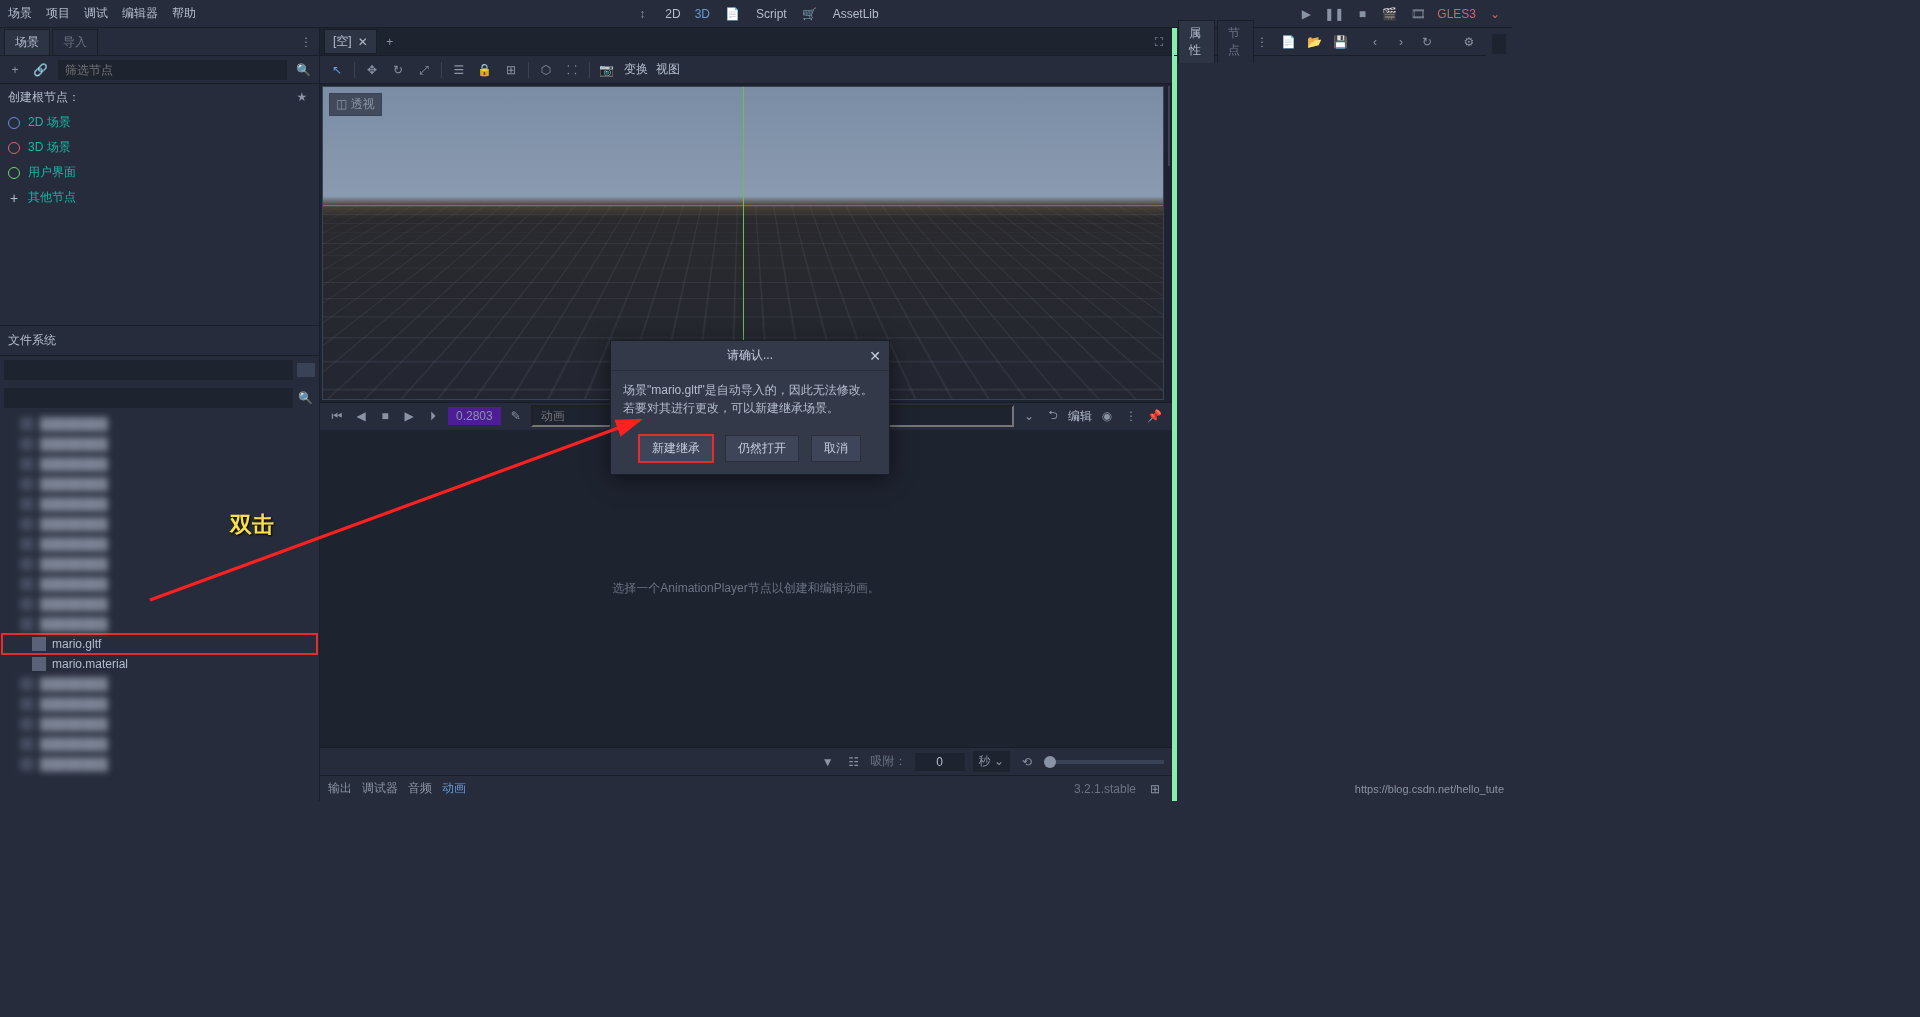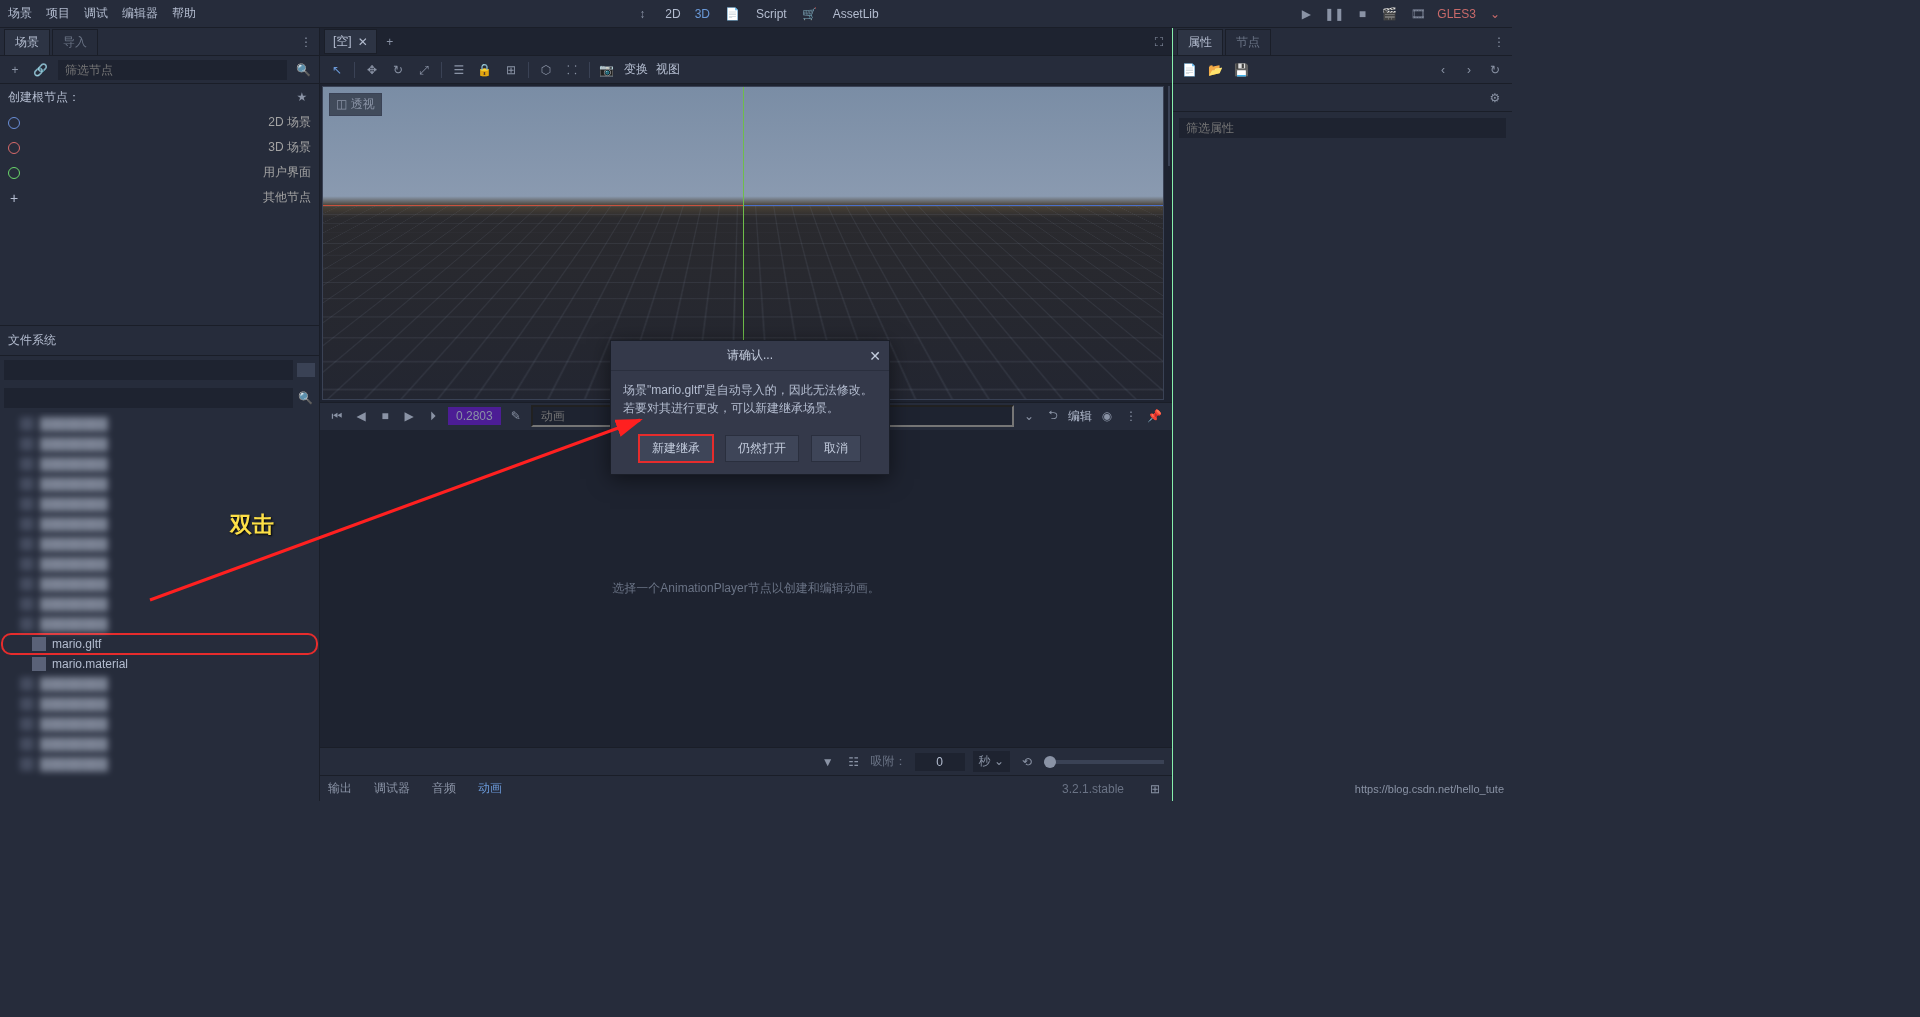--- a/index.html
+++ b/index.html
@@ -15,28 +15,28 @@
 .tabs-row { display: flex; align-items: center; height: 28px; border-bottom: 1px solid #1a1e28; padding: 0 4px; }
 .tab { padding: 4px 10px; background: #2d3444; border: 1px solid #1a1e28; border-bottom: none; color: #b4bdd0; cursor: pointer; margin-right: 2px; }
 .tab.inactive { background: #262c3b; color: #6a7385; }
 .scene-toolbar { display: flex; align-items: center; height: 28px; gap: 8px; padding: 0 6px; border-bottom: 1px solid #1a1e28; }
 .icon-btn { width: 18px; height: 18px; display: flex; align-items: center; justify-content: center; color: #8a93a5; cursor: pointer; }
 .search-input { flex: 1; background: #1e2330; border: 1px solid transparent; color: #8a93a5; padding: 2px 6px; height: 20px; }
 .create-root-row { display: flex; align-items: center; justify-content: space-between; padding: 4px 8px; }
 .root-option { display: flex; align-items: center; gap: 8px; padding: 4px 8px; cursor: pointer; }
 .circle-icon { width: 12px; height: 12px; border-radius: 50%; border: 1.5px solid; }
 .plus-icon-sq { width: 12px; height: 12px; display: flex; align-items: center; justify-content: center; color: #b4bdd0; font-size: 14px; }
-.root-label { flex: 1; text-align: right; color: #a3a3a3; }
+.root-label { flex: 1; text-align: left; color: #14b8a6; }
 .filesystem-header { padding: 6px 8px; border-bottom: 1px solid #1a1e28; border-top: 1px solid #1a1e28; }
 .fs-toolbar { display: flex; align-items: center; gap: 4px; padding: 4px; }
 .fs-view-toggle { margin-left: auto; display: flex; }
 .fs-view-btn { width: 18px; height: 14px; background: #3a4255; }
 .fs-tree { flex: 1; overflow: auto; padding: 2px; }
 .fs-item { display: flex; align-items: center; gap: 6px; padding: 3px 6px; cursor: pointer; }
-.fs-item.highlighted { outline: 2px solid #e62c2c; outline-offset: -1px; border-radius: 9px; }
+.fs-item.highlighted { outline: 2px solid #e62c2c; outline-offset: -1px; }
 .fs-item.blurred { filter: blur(3px); opacity: 0.6; }
 .fs-icon { width: 14px; height: 14px; background: #5a6278; }
 .center-panel { flex: 1; display: flex; flex-direction: column; background: #1e2330; }
 .scene-tabs-row { display: flex; align-items: center; height: 28px; border-bottom: 1px solid #1a1e28; padding: 0 4px; gap: 4px; }
 .scene-tab { padding: 3px 8px; background: #2d3444; border: 1px solid #1a1e28; display: flex; align-items: center; gap: 6px; }
 .viewport-toolbar { display: flex; align-items: center; height: 28px; gap: 8px; padding: 0 8px; border-bottom: 1px solid #1a1e28; background: #262c3b; }
 .tb-sep { width: 1px; height: 16px; background: #3a4255; }
 .viewport-container { flex: 1; display: flex; flex-direction: row; position: relative; }
 .viewport { flex: 1; position: relative; background: linear-gradient(to bottom, #7a8da5 0%, #8a9ab0 35%, #4a4236 38%, #2a2a2e 42%, #232631 100%); overflow: hidden; border: 1px solid #3a4255; margin: 2px; }
 .viewport-grid { position: absolute; inset: 0; background-image: 
@@ -47,25 +47,25 @@
 .axis-h1 { position: absolute; top: 38%; left: 0; width: 50%; height: 1px; background: #c9513e; }
 .axis-h2 { position: absolute; top: 38%; left: 50%; width: 50%; height: 1px; background: #4a6fc9; }
 .viewport-badge { position: absolute; top: 6px; left: 6px; background: rgba(40,45,58,0.7); padding: 2px 6px; border: 1px solid #3a4255; color: #8a93a5; font-size: 11px; }
 .viewport2 { height: 80px; position: relative; background: linear-gradient(to bottom, #7a8da5 0%, #4a4236 20%, #232631 100%); border: 1px solid #3a4255; margin: 2px; overflow: hidden; }
 .viewport2 .terrain { position: absolute; bottom: 0; left: 30%; right: 30%; height: 55%; background: #3a3a3a; clip-path: polygon(20% 100%, 35% 0, 65% 0, 80% 100%); opacity: 0.6; }
 .anim-bar { height: 28px; display: flex; align-items: center; gap: 6px; padding: 0 8px; background: #262c3b; border-top: 1px solid #1a1e28; }
 .anim-time { background: #4c1d95; padding: 2px 8px; color: #8a93a5; }
 .anim-name { flex: 1; background: #1e2330; padding: 2px 8px; color: #6a7385; }
 .anim-content { flex: 1; display: flex; align-items: center; justify-content: center; color: #6a7385; min-height: 100px; }
 .anim-footer { height: 28px; display: flex; align-items: center; gap: 8px; padding: 0 8px; background: #262c3b; border-top: 1px solid #1a1e28; }
-.bottom-tabs { height: 26px; display: flex; align-items: center; gap: 22px; padding: 0 8px; background: #262c3b; border-top: 1px solid #1a1e28; }
+.bottom-tabs { height: 26px; display: flex; align-items: center; gap: 10px; padding: 0 8px; background: #262c3b; border-top: 1px solid #1a1e28; }
 .bottom-tab { color: #8a93a5; cursor: pointer; }
 .bottom-tab.active { color: #6a99d8; }
 .version { margin-left: auto; color: #6a7385; }
-.right-panel { width: 340px; background: #262c3b; border-left: 1px solid #86efac; display: flex; flex-direction: column; }
+.right-panel { width: 340px; background: #262c3b; border-left: 5px solid #86efac; display: flex; flex-direction: row; justify-content: flex-end; }
 .insp-toolbar { height: 28px; display: flex; align-items: center; gap: 8px; padding: 0 8px; border-bottom: 1px solid #1a1e28; }
 .insp-search { margin: 6px; }
 .dialog { position: absolute; top: 340px; left: 610px; width: 280px; background: #34394a; border: 1px solid #1a1e28; box-shadow: 0 4px 20px rgba(0,0,0,0.5); }
 .dialog-title { display: flex; align-items: center; justify-content: center; padding: 6px; position: relative; color: #c4cdde; border-bottom: 1px solid #2a2f3e; }
 .dialog-close { position: absolute; right: 8px; cursor: pointer; font-size: 14px; }
 .dialog-body { padding: 10px 12px; color: #b4bdd0; line-height: 1.5; font-size: 12px; }
 .dialog-buttons { display: flex; justify-content: center; gap: 12px; padding: 8px 12px 12px; }
 .dialog-btn { background: #3e4558; border: 1px solid #2a2f3e; color: #c4cdde; padding: 4px 12px; cursor: pointer; }
 .dialog-btn.highlighted { outline: 2px solid #e62c2c; outline-offset: -1px; }
 .annotation-arrow { position: absolute; pointer-events: none; }

